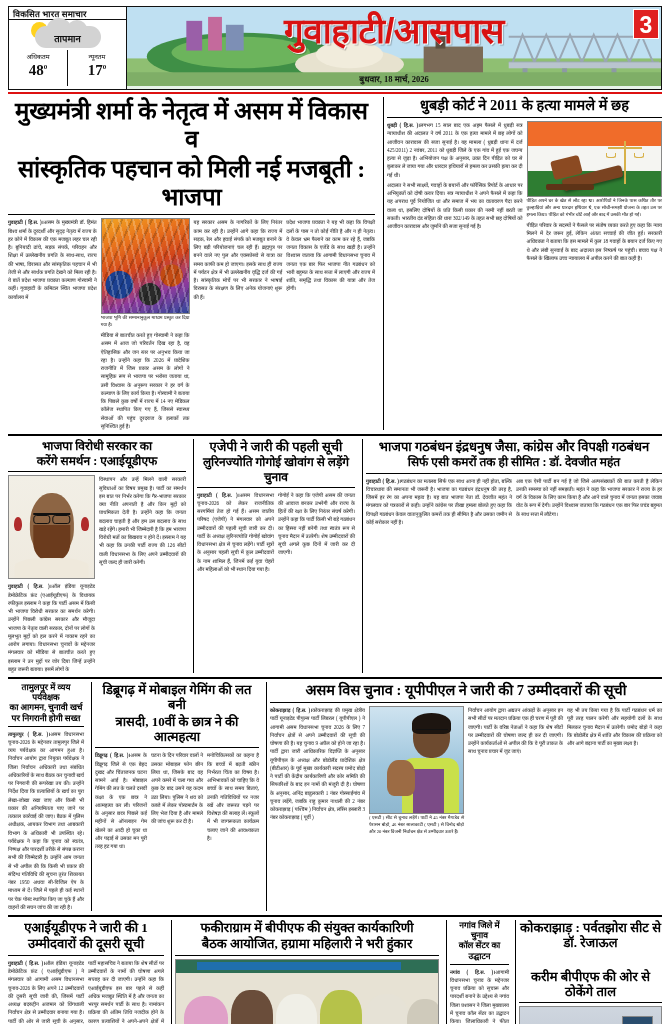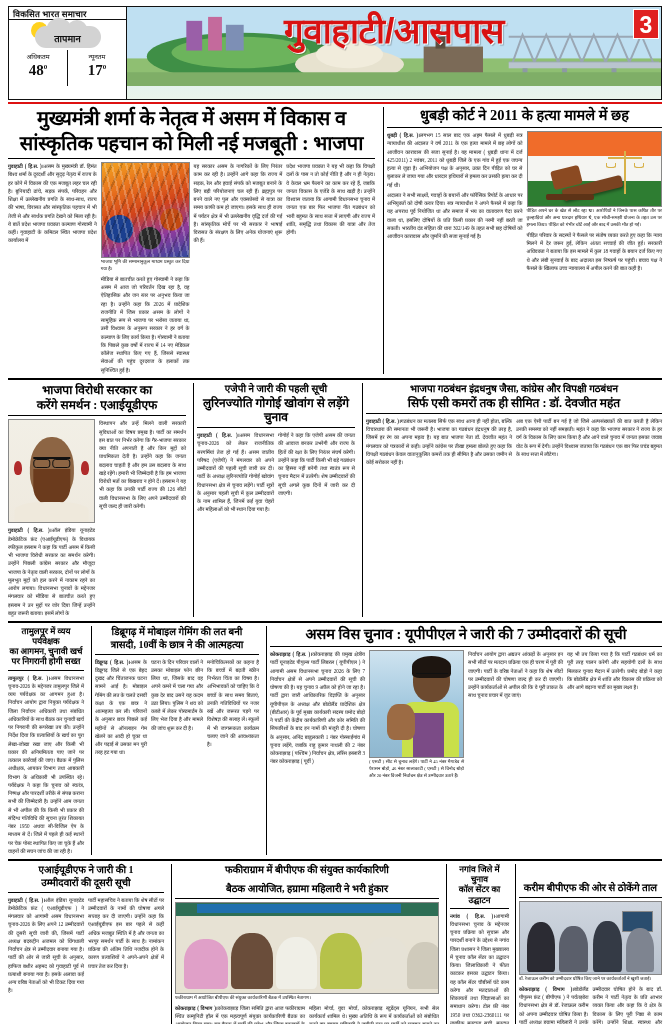--- a/index.html
+++ b/index.html
@@ -7,21 +7,21 @@
   body {
     width:670px; height:1024px;
     font-family:"Liberation Serif", "DejaVu Serif", serif;
     color:#111;
     position:relative;
     overflow:hidden;
   }
   .page { width:670px; height:1024px; position:relative; padding:6px 8px 4px 8px; }
 
   
-  .masthead { position:relative; height:94px; border:1px solid #111; display:flex; }
+  .masthead { position:relative; height:84px; border:1px solid #111; display:flex; }
   .mast-left { width:118px; border-right:1px solid #111; position:relative; background:#fff; flex:0 0 118px; }
   .brandline { font-size:8.5px; font-weight:bold; padding:2px 0 1px 4px; letter-spacing:.2px; border-bottom:1px solid #111; height:13px; line-height:11px;}
   .weather { position:relative; height:66px; }
   .cloud {
     position:absolute; left:26px; top:6px; width:66px; height:22px;
     background:#d3d3d3; border-radius:11px;
   }
   .cloud:before {
     content:""; position:absolute; left:12px; top:-8px; width:24px; height:20px;
     background:#d3d3d3; border-radius:50%;
@@ -58,24 +58,24 @@
     font-size:23px; font-weight:bold; text-align:center; line-height:30px; z-index:6;
     border:1px solid #fff;
   }
   .rule-red { height:2px; background:#d11; margin-top:2px; }
 
   
   .hl {
     font-family:"Liberation Serif","DejaVu Serif",serif;
     font-weight:bold; color:#000; text-align:center; line-height:1.18;
   }
-  .hl.black-big { font-size:20px; letter-spacing:-.2px; }
+  .hl.black-big { font-size:24px; letter-spacing:-.2px; }
   .hl.med { font-size:14.5px; }
   .hl.sm { font-size:12px; }
-  .hl.xs { font-size:10px; }
+  .hl.xs { font-size:13px; }
   .hl.tiny { font-size:8.6px; }
   .body-col { font-size:5.1px; line-height:1.62; text-align:justify; color:#1a1a1a; }
   .body-col p { margin-bottom:2px; }
   .dateline { font-weight:bold; }
 
   .sep { height:0; border-top:1px solid #000; margin:3px 0; }
   .sep2 { height:0; border-top:2px solid #000; margin:3px 0; }
 
   
   .photo { position:relative; overflow:hidden; border:1px solid #888; }
@@ -246,20 +246,21 @@
           <line x1="386" y1="56" x2="538" y2="56"></line>
           <line x1="386" y1="30" x2="538" y2="30"></line>
         </g>
         <rect x="386" y="56" width="154" height="6" fill="#b9c4ce"></rect>
         <rect x="400" y="62" width="5" height="18" fill="#8d99a5"></rect>
         <rect x="440" y="62" width="5" height="18" fill="#8d99a5"></rect>
         <rect x="490" y="62" width="5" height="18" fill="#8d99a5"></rect>
         <rect x="0" y="66" width="540" height="14" fill="#7fae67"></rect>
       </svg>
       <div class="mast-title">गुवाहाटी/आसपास</div>
+      <div class="mast-date">बुधवार, 18 मार्च, 2026</div>
     </div>
 
     <div class="pagenum">3</div>
   </div>
   <div class="rule-red"></div>
 
   <div style="display:flex; margin-top:3px;">
 
     <div style="width:372px; padding-right:5px;">
       <div class="hl black-big">मुख्यमंत्री शर्मा के नेतृत्व में असम में विकास व</div>
@@ -429,21 +430,21 @@
           <span class="dateline">गुवाहाटी ( हि.स. )।</span><span>ऑल इंडिया यूनाइटेड डेमोक्रेटिक फ्रंट ( एआईयूडीएफ ) ने मंगलवार को आगामी असम विधानसभा चुनाव-2026 के लिए अपने 12 उम्मीदवारों की दूसरी सूची जारी की, जिसमें पार्टी अध्यक्ष बदरुद्दीन अजमल को धिंगधाली निर्वाचन क्षेत्र से उम्मीदवार बनाया गया है। पार्टी की ओर से जारी सूची के अनुसार, हाफिज बशीर अहमद को गुवाहाटी पूर्व से प्रत्याशी बनाया गया है। इसके अलावा कई अन्य वरिष्ठ नेताओं को भी टिकट दिया गया है।</span>
         </div>
         <div class="col body-col">पार्टी महासचिव ने बताया कि शेष सीटों पर उम्मीदवारों के नामों की घोषणा अगले सप्ताह कर दी जाएगी। उन्होंने कहा कि एआईयूडीएफ इस बार पहले से कहीं अधिक मजबूत स्थिति में है और जनता का भरपूर समर्थन पार्टी के साथ है। नामांकन प्रक्रिया की अंतिम तिथि नजदीक होने के कारण प्रत्याशियों ने अपने-अपने क्षेत्रों में प्रचार तेज कर दिया है।</div>
       </div>
     </div>
 
     <div style="width:1px; background:#000; margin:0 3px;"></div>
 
     <div style="width:268px; padding-right:4px;">
       <div class="hl xs">फकीराग्राम में बीपीएफ की संयुक्त कार्यकारिणी</div>
-      <div class="hl xs" style="margin-top:7px;">बैठक आयोजित, हग्रामा महिलारी ने भरी हुंकार</div>
+      <div class="hl xs" style="margin-top:1px;">बैठक आयोजित, हग्रामा महिलारी ने भरी हुंकार</div>
       <div class="sep"></div>
       <div class="photo ph-meeting" style="height:92px;">
         <div class="banner"></div>
         <div class="p p1"></div>
         <div class="p p2"></div>
         <div class="p p3"></div>
         <div class="p p4"></div>
         <div class="p p5"></div>
         <div class="p p6"></div>
       </div>
@@ -463,20 +464,21 @@
       <div class="hl tiny">कॉल सेंटर का उद्घाटन</div>
       <div class="sep"></div>
       <div class="body-col">
         <span class="dateline">नगांव ( हि.स. )।</span><span>आगामी विधानसभा चुनाव के मद्देनजर चुनाव प्रक्रिया को सुचारू और पारदर्शी बनाने के उद्देश्य से नगांव जिला प्रशासन ने जिला मुख्यालय में चुनाव कॉल सेंटर का उद्घाटन किया। जिलाधिकारी ने फीता काटकर इसका उद्घाटन किया। यह कॉल सेंटर चौबीसों घंटे काम करेगा और मतदाताओं की शिकायतों तथा जिज्ञासाओं का समाधान करेगा। टोल फ्री नंबर 1950 तथा 0362-2360111 पर नागरिक मतदाता सूची, मतदान केंद्र और अन्य जानकारी प्राप्त कर सकते हैं।</span>
       </div>
     </div>
 
     <div style="width:1px; background:#000; margin:0 3px;"></div>
 
     <div style="flex:1;">
+      <div class="hl xs">कोकराझाड़ : पर्वतझोरा सीट से डॉ. रेजाऊल</div>
       <div class="hl xs" style="margin-top:18px;">करीम बीपीएफ की ओर से ठोकेंगे ताल</div>
       <div class="sep"></div>
       <div class="photo ph-call" style="height:74px;">
         <div class="screen"></div>
         <div class="fig f1"></div>
         <div class="fig f2"></div>
         <div class="fig f3"></div>
         <div class="fig f4"></div>
       </div>
       <div class="cap">डॉ. रेजाऊल करीम को उम्मीदवार घोषित किए जाने पर कार्यकर्ताओं ने खुशी जताई।</div>

